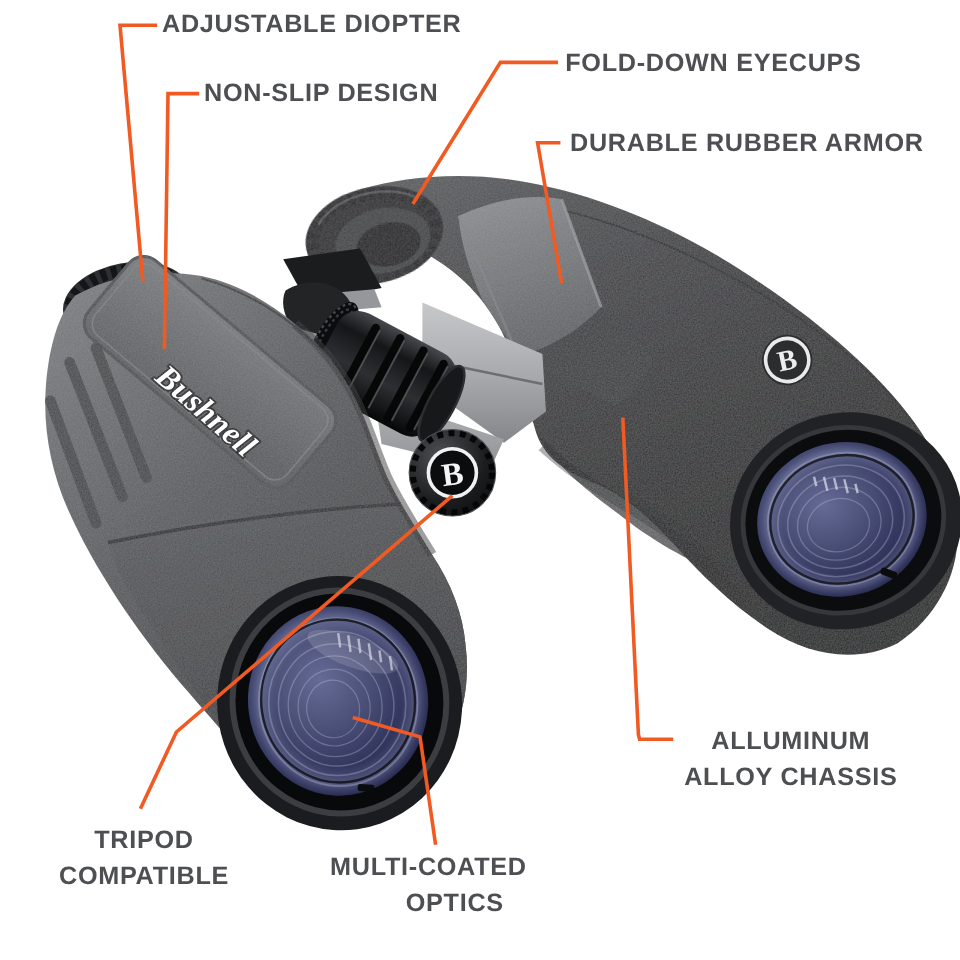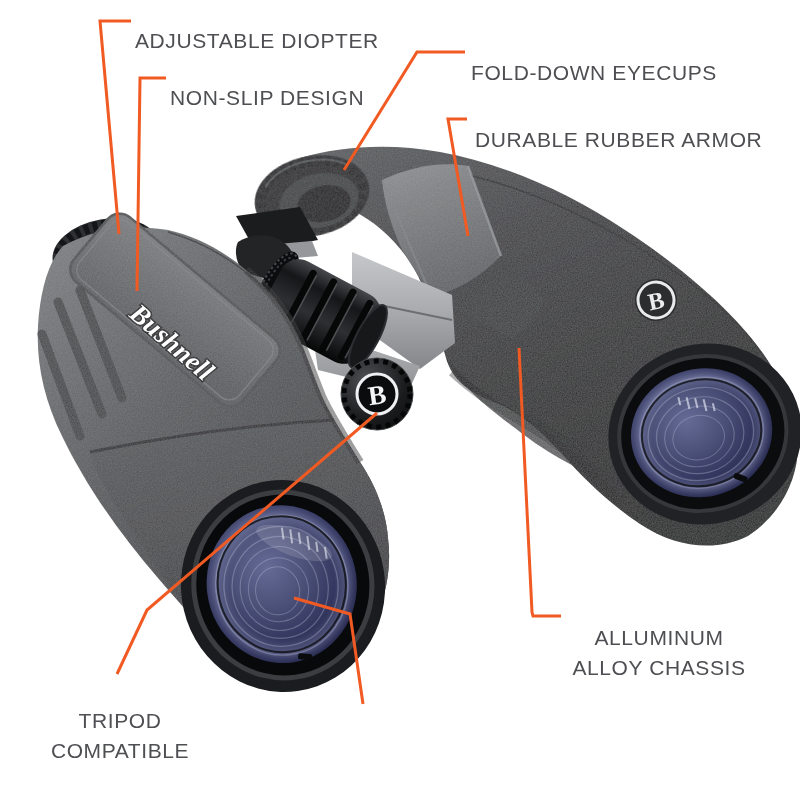--- a/index.html
+++ b/index.html
@@ -1,20 +1,20 @@
 <!DOCTYPE html>
 <html><head>
 <meta charset="utf-8">
 <style>
   html,body{margin:0;padding:0;background:#ffffff;}
   #stage{position:relative;width:800px;height:800px;background:#ffffff;overflow:hidden;
          font-family:"Liberation Sans",sans-serif;}
   #art{position:absolute;left:0;top:0;}
-  .label{position:absolute;font-weight:400;font-size:21px;line-height:24px;
-         letter-spacing:0.6px;color:#4e4f52;white-space:nowrap;z-index:5;margin-top:20px;}
+  .label{position:absolute;font-weight:700;font-size:21px;line-height:24px;
+         letter-spacing:0.6px;color:#4e4f52;white-space:nowrap;z-index:5;}
   .block{text-align:center;line-height:30px;}
   .shift-right{transform:translateX(22px);}
 </style>
 </head>
 <body>
 
 <div id="stage">
 
 <svg id="art" width="800" height="800" viewBox="0 0 800 800">
   <defs>
@@ -295,14 +295,18 @@
 <div class="label block" style="left:20px;top:686px;width:200px;">
   <div>TRIPOD</div>
   <div>COMPATIBLE</div>
 </div>
 
 <div class="label block" style="left:549px;top:603px;width:220px;">
   <div>ALLUMINUM</div>
   <div>ALLOY CHASSIS</div>
 </div>
 
-
+<div class="label block" style="left:257px;top:708px;width:200px;">
+  <div>MULTI-COATED</div>
+  <div class="shift-right">OPTICS</div>
 </div>
 
+</div>
+
 </body></html>

